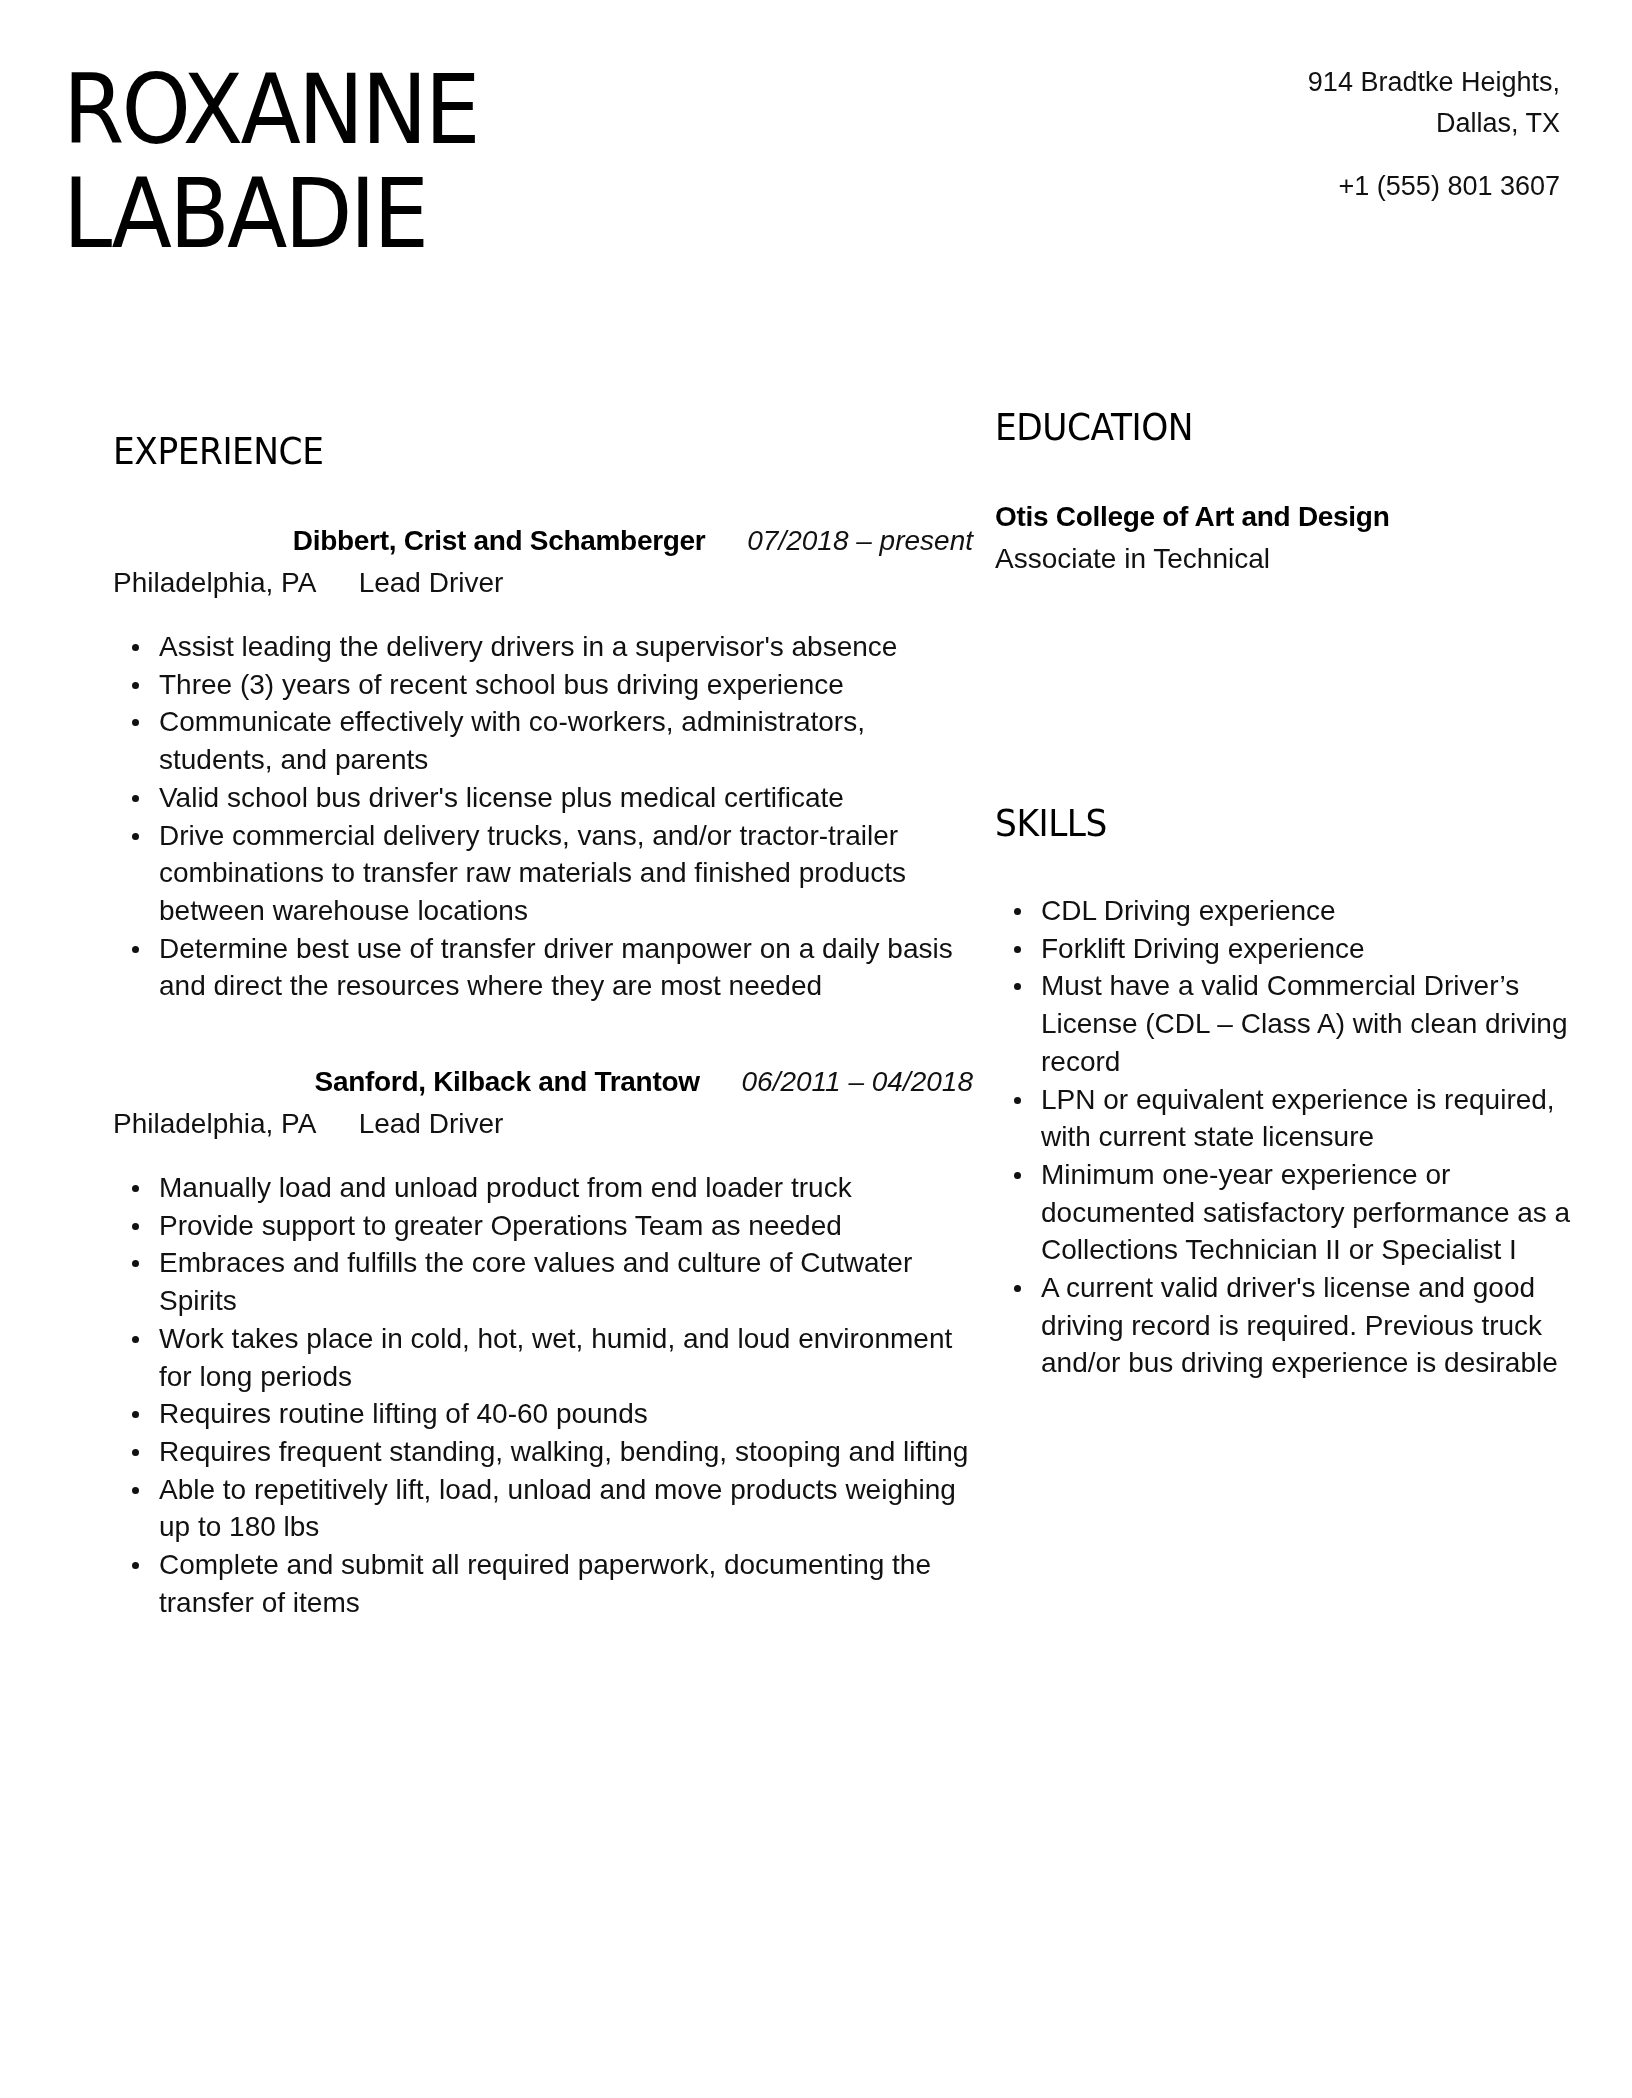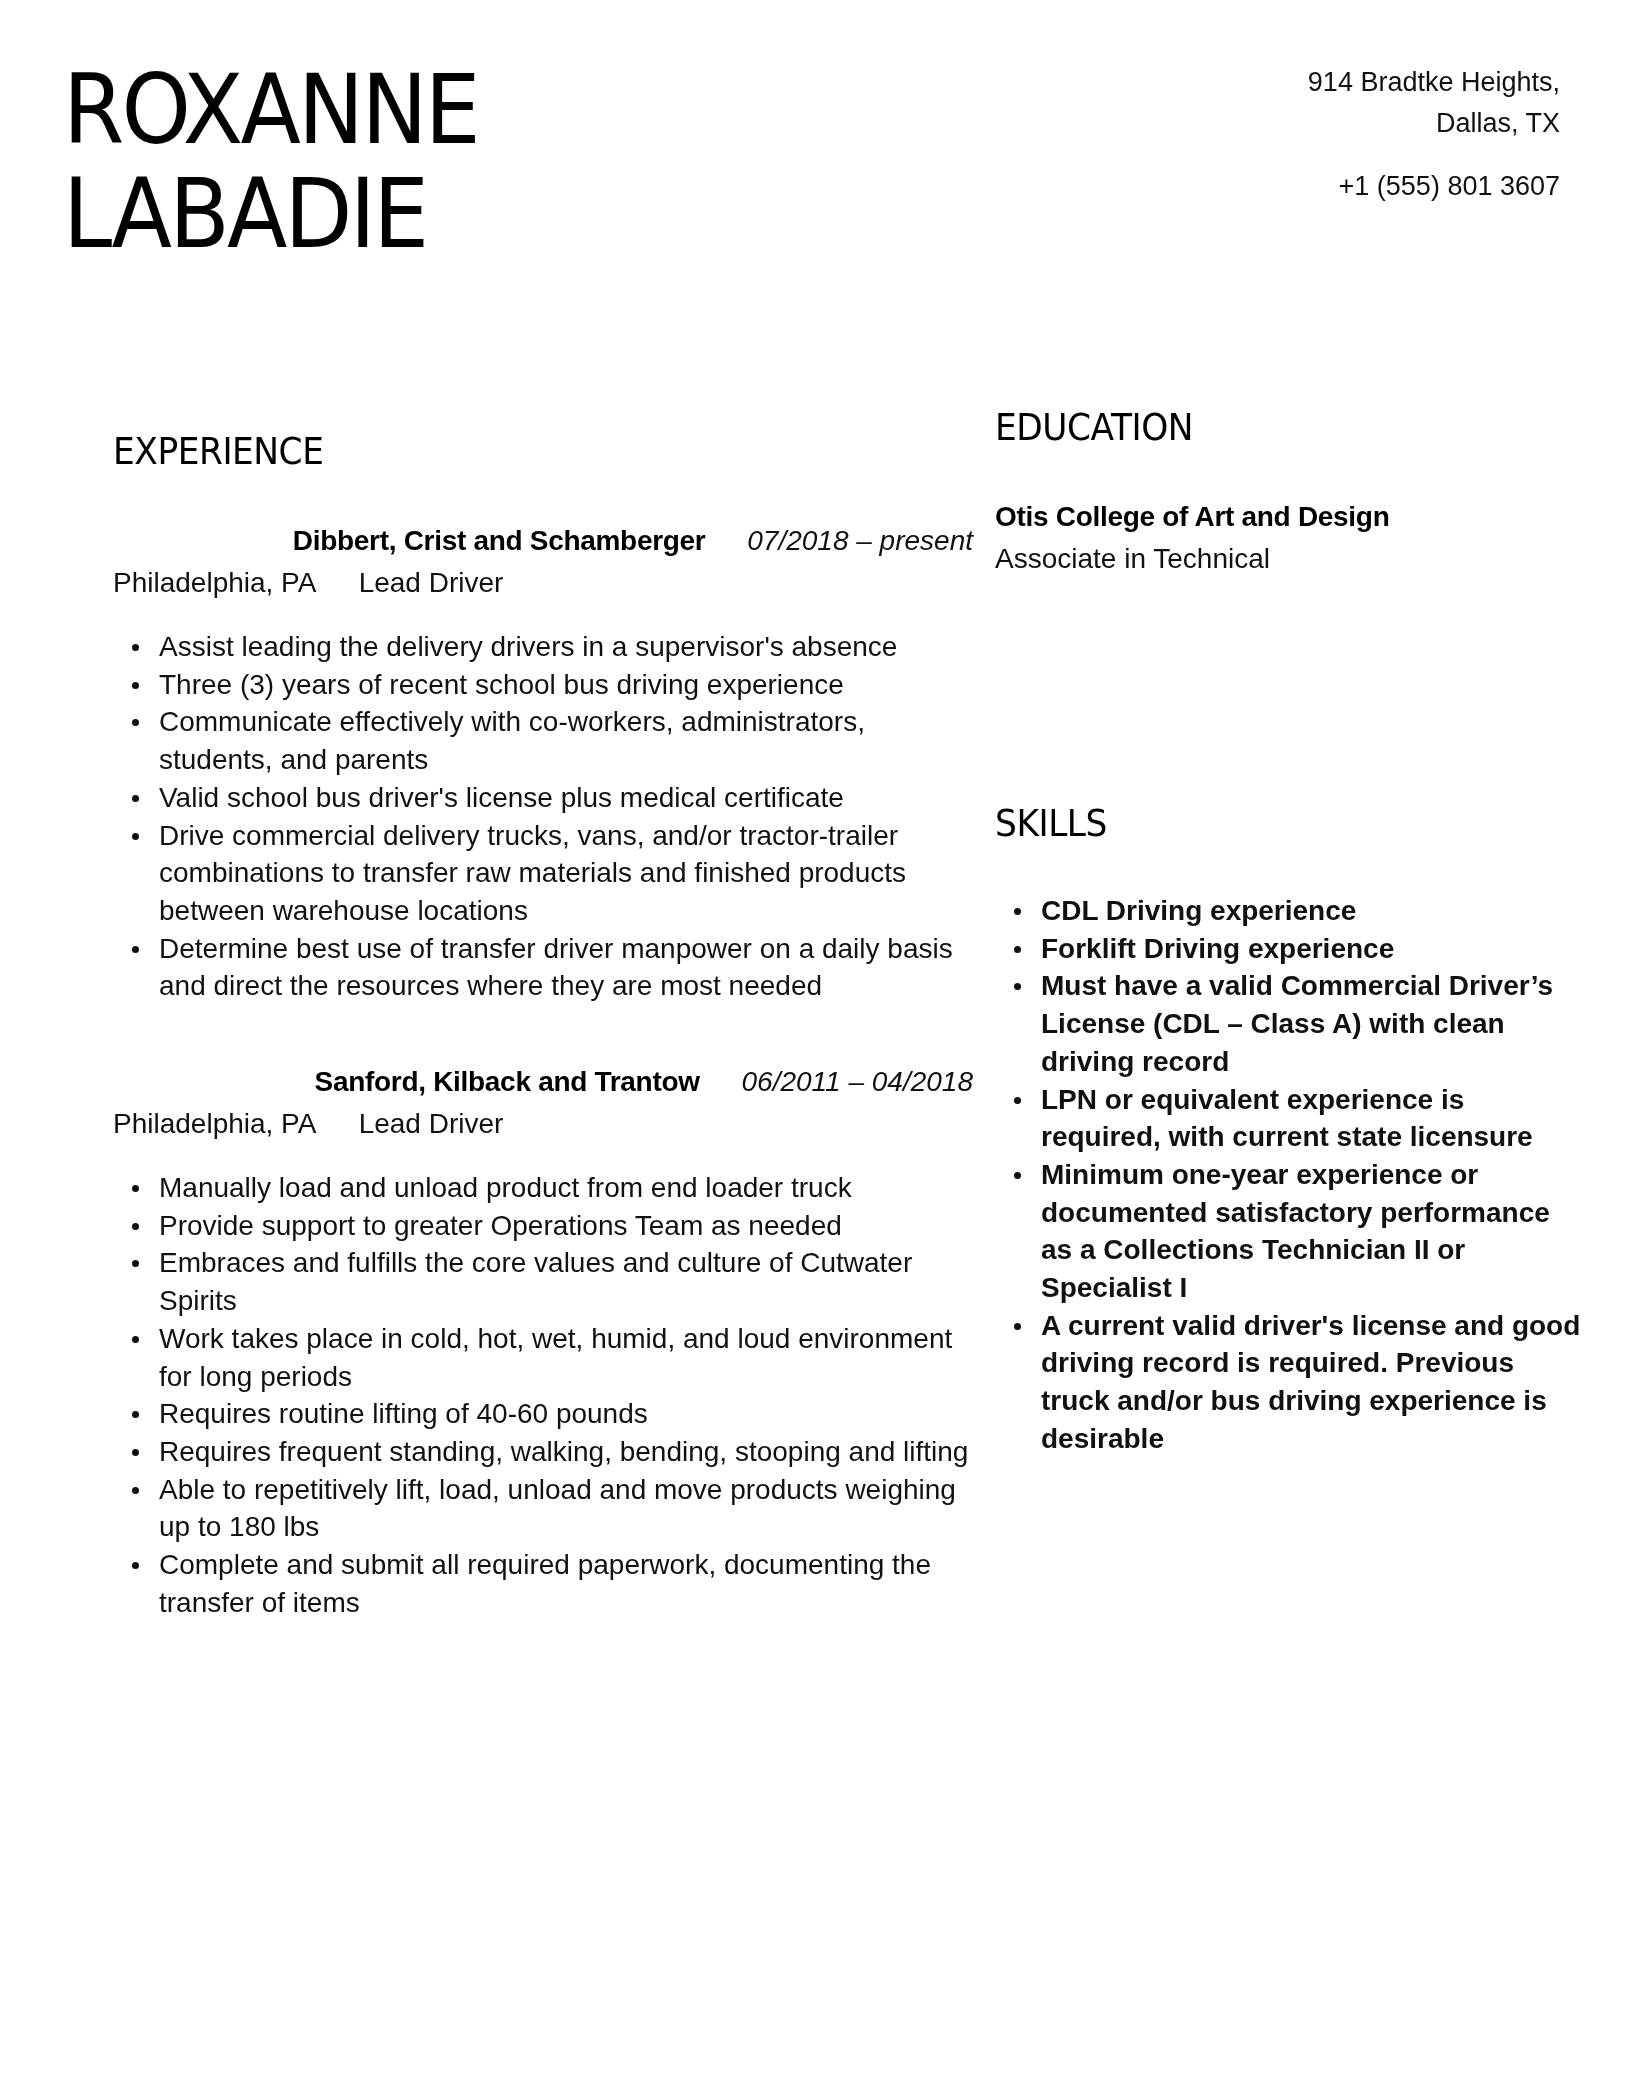--- a/index.html
+++ b/index.html
@@ -41,21 +41,21 @@
     }
     ul.bullets li { position: relative; }
     ul.bullets li::before {
       content: ""; position: absolute; left: -27px; top: 16px;
       width: 7px; height: 7px; border-radius: 50%; background: #111;
     }
     .edu { margin-top: 44px; }
     .school { font-size: 28px; line-height: 42px; font-weight: 700; letter-spacing: -0.3px; }
     .degree { font-size: 28px; line-height: 42px; color: #111; }
     .skills { position: absolute; left: 995px; top: 800px; width: 590px; }
-    .skills ul.bullets { margin-top: 44px; font-weight: bold; }
+    .skills ul.bullets { margin-top: 44px; }
   </style>
 </head>
 <body>
 
 <h1 class="name">
   <span>ROXANNE</span>
   <span>LABADIE</span>
 </h1>
 
 <div class="contact">

